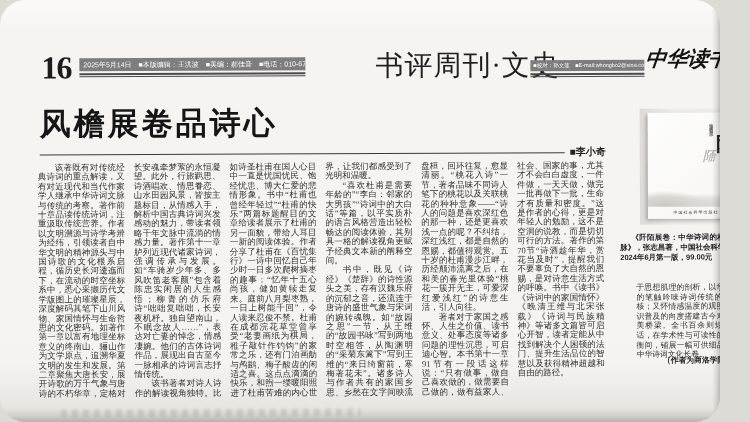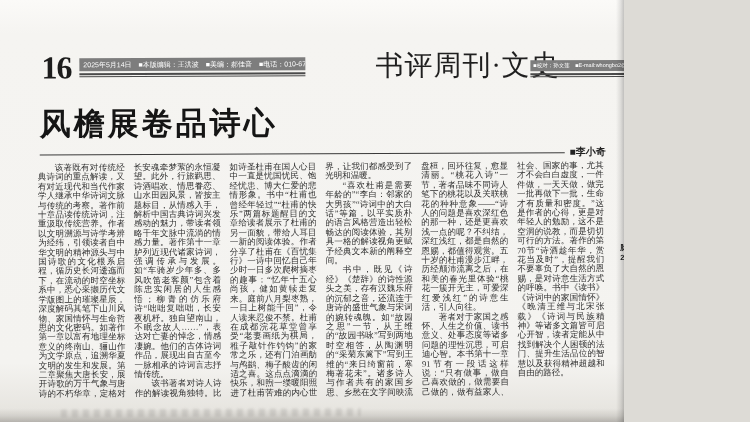--- a/index.html
+++ b/index.html
@@ -2,23 +2,24 @@
 <html><head>
 <meta charset="utf-8">
 <style>
   html,body{margin:0;padding:0;}
   body{
     width:750px;height:422px;overflow:hidden;
     background:#dddbd6;
     font-family:"Liberation Serif","DejaVu Serif",serif;
   }
   .page{
-    position:absolute;left:0;top:0;width:624px;height:422px;
+    position:absolute;left:0;top:0;width:720px;height:422px;
     background:linear-gradient(180deg,#fbfaf8 0%,#f5f4f1 8%,#f4f3f0 86%,#e7e5e0 97%,#d8d5cf 100%);
     overflow:hidden;
+    border-radius:25px;
   }
   .page-inner{position:absolute;left:0;top:0;width:750px;height:422px;transform:rotate(-0.25deg);}
   
   .page-edge-right{position:absolute;right:0;top:0;width:8px;height:422px;
     background:linear-gradient(90deg,rgba(0,0,0,0) 0%,rgba(0,0,0,0.10) 60%,rgba(0,0,0,0.22) 100%);}
   .page-edge-bottom{position:absolute;left:0;bottom:0;width:750px;height:14px;
     background:linear-gradient(180deg,rgba(0,0,0,0) 0%,rgba(0,0,0,0.06) 55%,rgba(0,0,0,0.16) 100%);}
   
   .page-number{position:absolute;left:42px;top:48px;font-size:32px;font-weight:bold;color:#1c1c1c;letter-spacing:-1px;}
   .bar{background:#7d7d7d;color:#ffffff;font-family:"Liberation Sans","DejaVu Sans",sans-serif;

